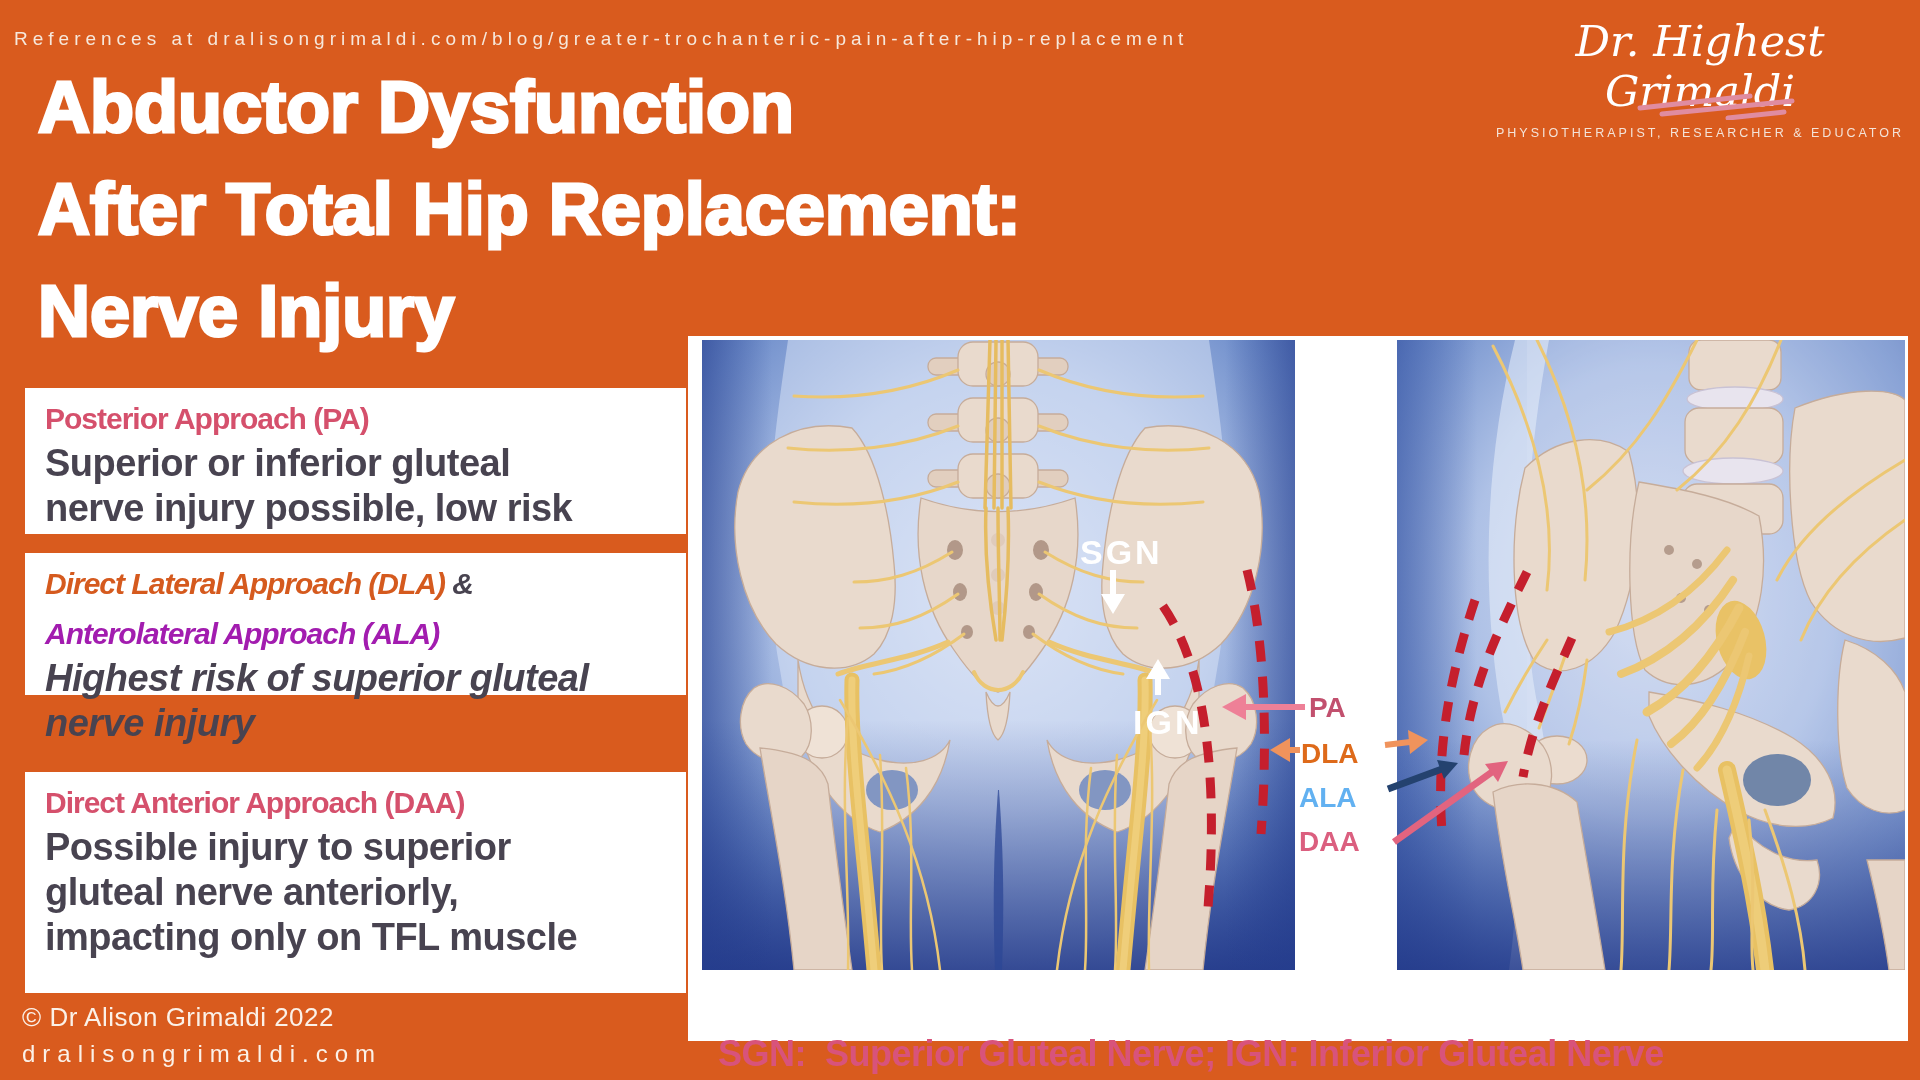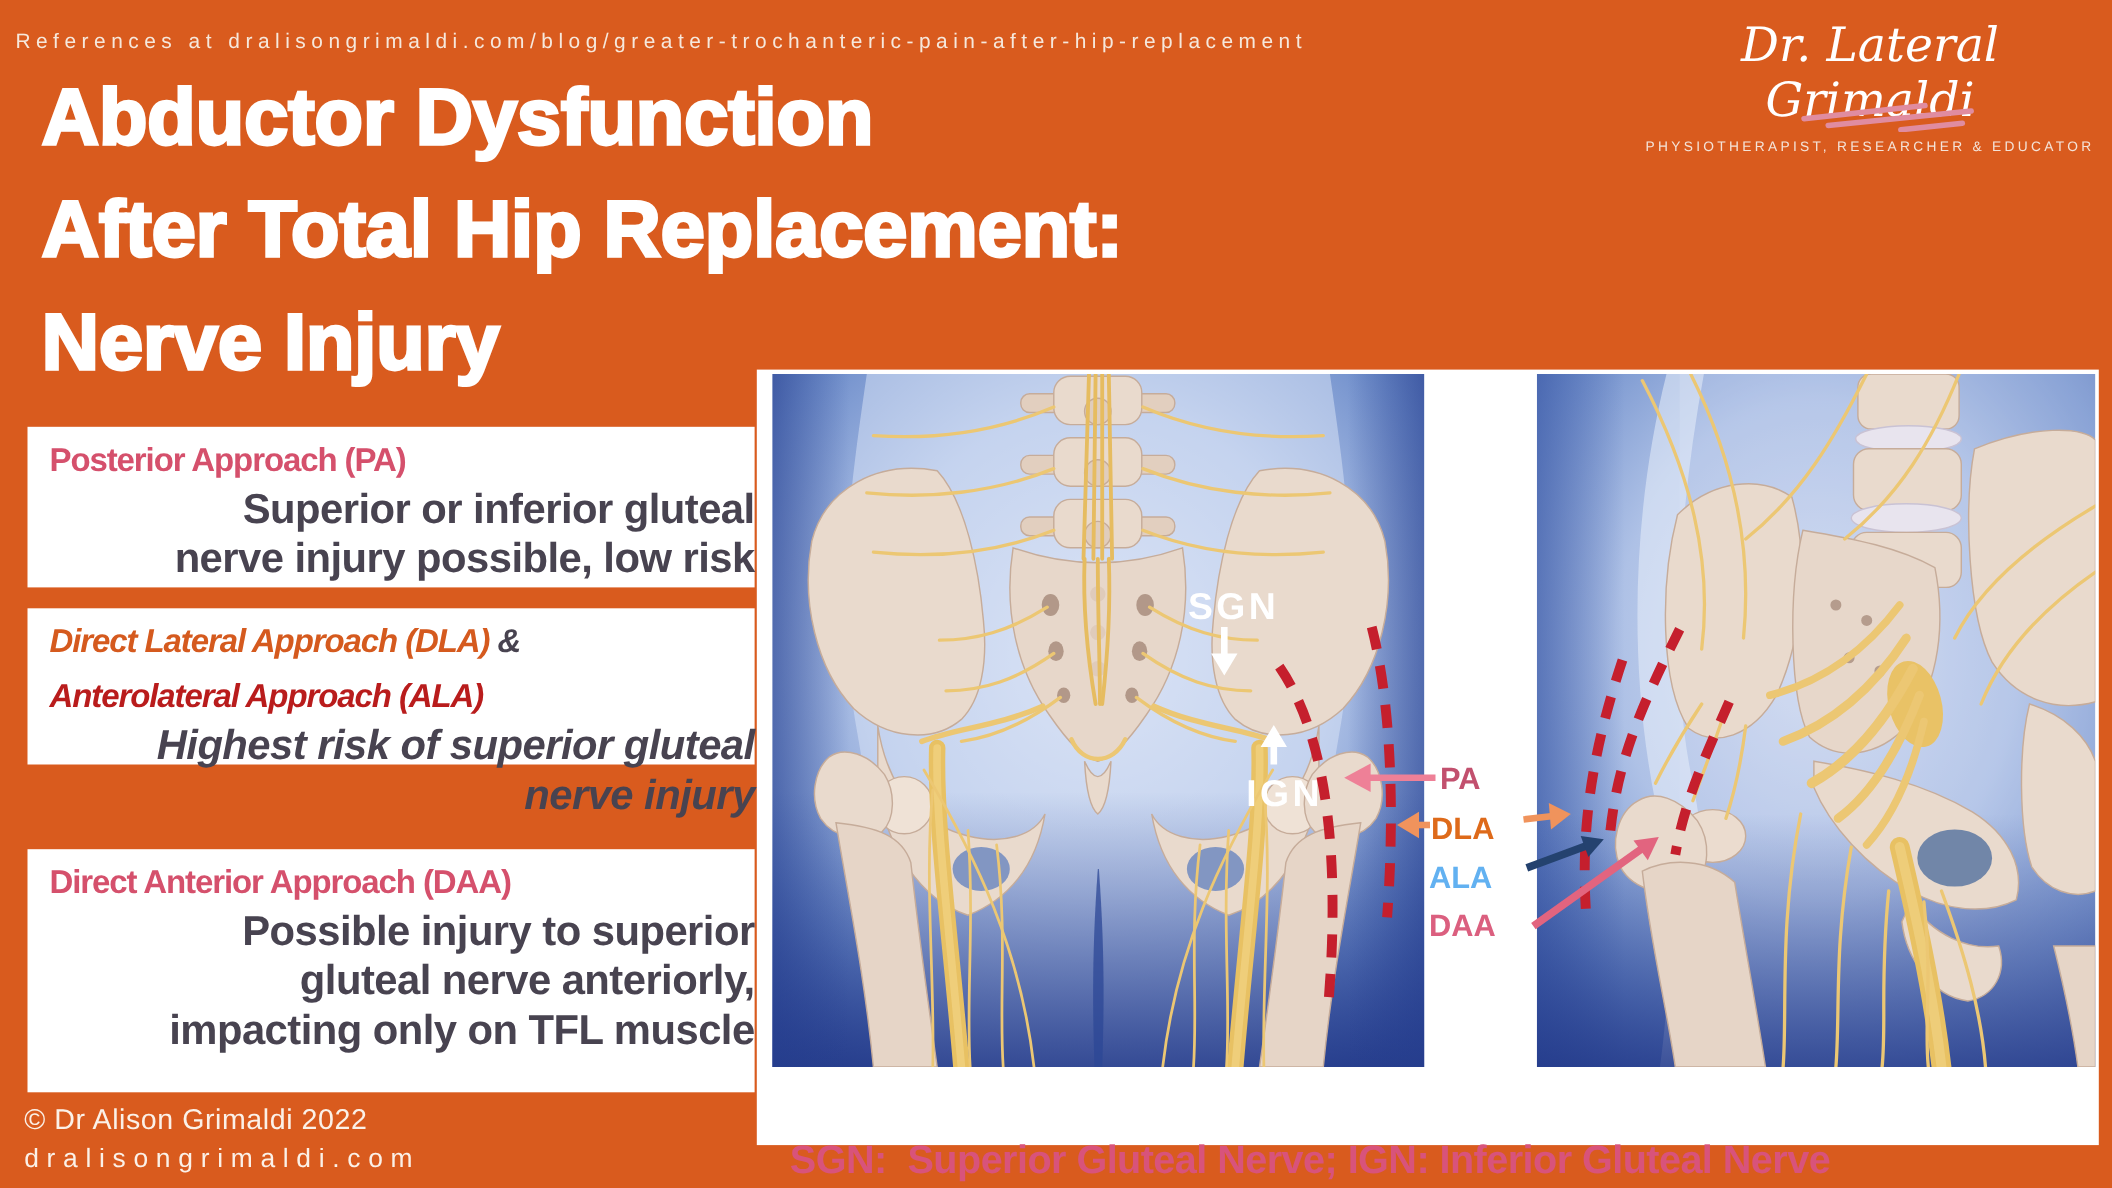--- a/index.html
+++ b/index.html
@@ -10,23 +10,23 @@
   .references{left:14px;top:28px;font-size:19px;letter-spacing:5px;color:#F6E8DC;font-weight:normal;}
   .title{left:38px;top:56px;color:#FFFFFF;font-weight:bold;font-size:72px;line-height:102px;
          letter-spacing:0px;-webkit-text-stroke:3px #ffffff;}
   .logo-name{left:1488px;top:16px;width:424px;text-align:center;color:#FFFFFF;
              font-family:"DejaVu Serif",serif;font-style:italic;font-size:43px;}
   .logo-tagline{left:1488px;top:116px;width:424px;text-align:center;color:#F4E3D8;
                 font-size:12.5px;letter-spacing:3px;margin-top:10px;}
   .infobox{left:25px;width:661px;background:#FFFFFF;padding:8px 0 0 20px;}
   .infobox div{white-space:nowrap;line-height:45px;}
   .box-title{font-weight:bold;font-size:30px;letter-spacing:-1px;}
-  .box-body{font-weight:bold;font-size:38px;letter-spacing:-0.5px;color:#484350;text-align:right;}
+  .box-body{font-weight:bold;font-size:38px;letter-spacing:-0.5px;color:#484350;}
   .t-pink{color:#D5506C;} .t-orange{color:#D55A1E;} .t-blue:{color:#57A9EE;}
-  .t-blue{color:#b91c1c;} .t-gray{color:#484350;}
+  .t-blue{color:#a21caf;} .t-gray{color:#484350;}
   .panel{left:688px;top:336px;width:1220px;height:705px;background:#FFFFFF;}
   .img{position:absolute;top:4px;height:630px;overflow:hidden;}
   .img-center{left:14px;width:593px;}
   .img-right{left:709px;width:508px;}
   .overlay{position:absolute;left:0;top:0;pointer-events:none;}
   .fig-label{position:absolute;font-weight:bold;font-size:28px;line-height:38px;}
   .lbl-white{color:#FFFFFF;letter-spacing:3px;font-size:34px;}
   .caption{position:absolute;left:30px;top:650px;font-weight:bold;font-size:36px;
            color:#D8537B;white-space:pre;letter-spacing:-0.5px;margin-top:47px;}
   .copyright{left:22px;top:1002px;font-size:26px;color:#FBF1E8;letter-spacing:0.5px;}
@@ -38,21 +38,21 @@
 <div class="stage">
 
   <div class="abs references">References at dralisongrimaldi.com/blog/greater-trochanteric-pain-after-hip-replacement</div>
 
   <div class="abs title">
     <div>Abductor Dysfunction</div>
     <div>After Total Hip Replacement:</div>
     <div>Nerve Injury</div>
   </div>
 
-  <div class="abs logo-name">Dr. Lateral Grimaldi</div>
+  <div class="abs logo-name">Dr. Highest Grimaldi</div>
   <svg class="abs" style="left:1632px;top:92px;" width="190" height="28">
     <g stroke="#E08CA0" stroke-width="5" stroke-linecap="round">
       <line x1="8" y1="16" x2="118" y2="4"></line>
       <line x1="30" y1="22" x2="160" y2="9"></line>
       <line x1="96" y1="26" x2="152" y2="20"></line>
     </g>
   </svg>
   <div class="abs logo-tagline">PHYSIOTHERAPIST, RESEARCHER &amp; EDUCATOR</div>
 
   <div class="abs infobox" style="top:388px;height:146px;">

